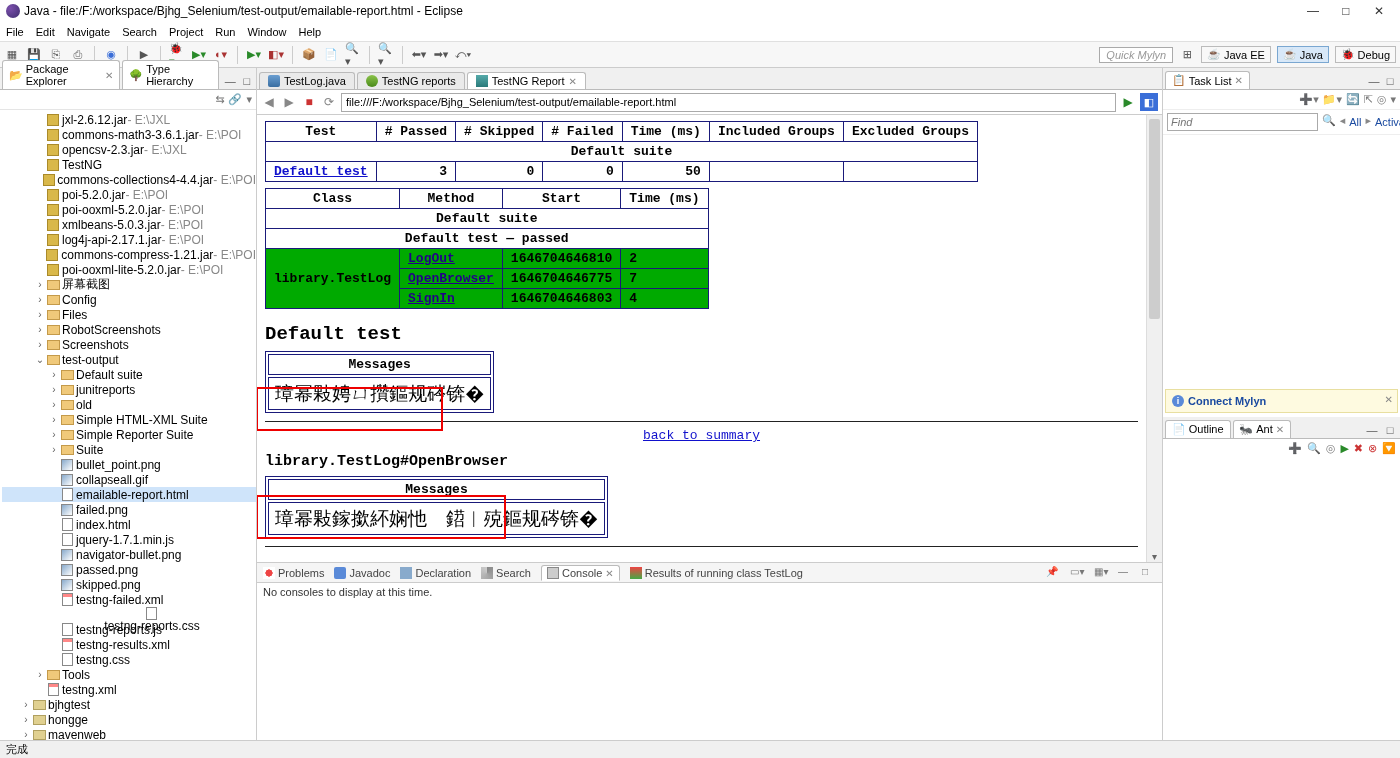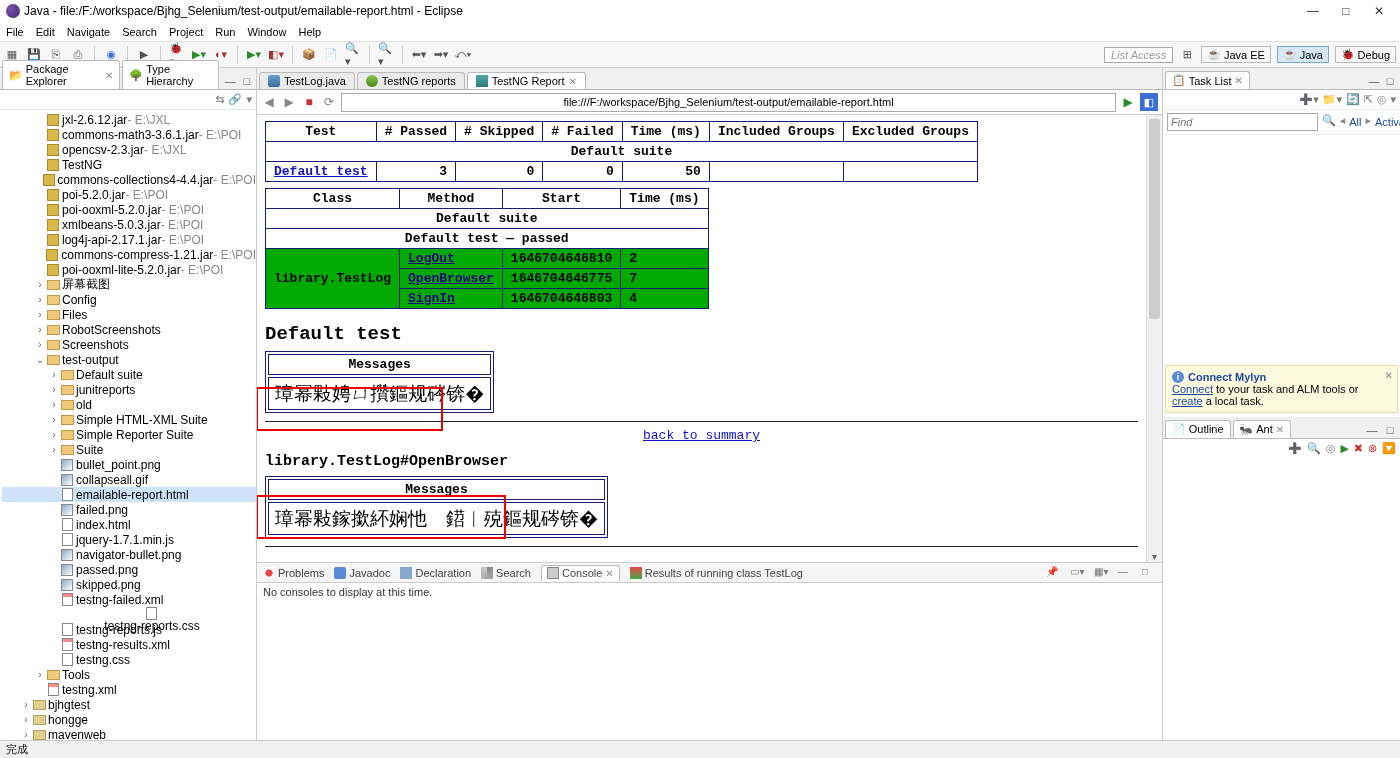--- a/index.html
+++ b/index.html
@@ -42,21 +42,21 @@
 .editor-tabs{height:22px; background:#f0f0f0; display:flex; align-items:flex-end; border-bottom:1px solid #bbb; padding:0 2px; gap:2px;}
 .etab{background:#eaeaea; border:1px solid #bbb; border-bottom:none; padding:2px 8px; font-size:11px; display:flex; align-items:center; gap:4px; border-radius:3px 3px 0 0;}
 .etab.active{background:#fff;}
 .etab .ei{width:12px;height:12px;display:inline-block;}
 .ei-java{background:linear-gradient(#6a9ed1,#3a6ea1);border-radius:2px;}
 .ei-testng{background:linear-gradient(#8bc34a,#4a8a1a);border-radius:50%;}
 .ei-html{background:linear-gradient(#5aa,#2a7a7a);}
 .addrbar{height:25px;border-bottom:1px solid #ccc;display:flex;align-items:center;padding:0 4px;gap:4px;}
 .addrbar .nb{width:16px;height:16px;display:flex;align-items:center;justify-content:center;color:#888;font-size:12px;}
 .addrbar .nb.go{color:#2a8a2a;}
-.addrbar input{flex:1;border:1px solid #aaa;height:19px;font-size:11px;padding:0 4px;text-align:center;}
+.addrbar input{flex:1;border:1px solid #aaa;height:19px;font-size:11px;padding:0 4px;}
 .addrbar .rbtn{width:18px;height:18px;display:flex;align-items:center;justify-content:center;background:#3a6ed8;color:#fff;font-size:11px;}
 .report{flex:1;overflow:auto;padding:0 8px; position:relative;}
 .report-inner{position:relative;}
 .rtbl{border-collapse:collapse;margin:6px 0;}
 .rtbl th,.rtbl td{border:1px solid #1a1a7a;padding:2px 8px;font-family:"Courier New",monospace;font-size:13px;font-weight:bold;text-align:center;}
 .rtbl td.r{text-align:right;}
 .rtbl .link{color:#11c;text-decoration:underline;cursor:pointer;text-align:left;}
 .rtbl.green td{background:#0a0;color:#000;}
 .rtbl.green .mlink{color:#208;text-decoration:underline;text-align:left;}
 .rtbl.green th{background:#fff;}
@@ -149,21 +149,21 @@
   <span class="tbtn" style="color:#d9a020;">📦</span>
   <span class="tbtn" style="color:#d9a020;">📄</span>
   <span class="tbtn">🔍▾</span>
   <span class="tb-sep"></span>
   <span class="tbtn">🔍▾</span>
   <span class="tb-sep"></span>
   <span class="tbtn">⬅▾</span>
   <span class="tbtn">➡▾</span>
   <span class="tbtn">⤺▾</span>
   <span class="tb-spacer"></span>
-  <span class="quick-access">List Access</span>
+  <span class="quick-access">Quick Mylyn</span>
   <span class="tbtn">⊞</span>
   <span class="persp-btn">☕ <span>Java EE</span></span>
   <span class="persp-btn active">☕ <span>Java</span></span>
   <span class="persp-btn">🐞 <span>Debug</span></span>
 </div>
 
 <div class="mainrow">
 
   <div class="leftpane">
     <div class="pane-tabs">
@@ -613,21 +613,20 @@
       <span class="fbtn">▸</span>
       <span style="color:#1a4aa0;">Activate...</span>
     </div>
     <div style="flex:1;position:relative;">
       <div class="mylyn" style="position:absolute;bottom:2px;left:0;right:0;">
         <div class="mtitle">
             <span class="info">i</span>
             <span>Connect Mylyn</span>
           </div>
         <span class="mclose">✕</span>
-        <div><a>Connect</a><span> to your task and ALM tools or </span><a>create</a><span> a local task.</span></div>
       </div>
     </div>
     <div class="outline-tabs">
       <div class="ptab">📄 <span>Outline</span></div>
       <div class="ptab active">🐜 <span>Ant</span> <span class="close">✕</span></div>
       <span style="flex:1"></span>
       <span class="tbtn">—</span>
       <span class="tbtn">□</span>
     </div>
     <div class="ant-tool">

